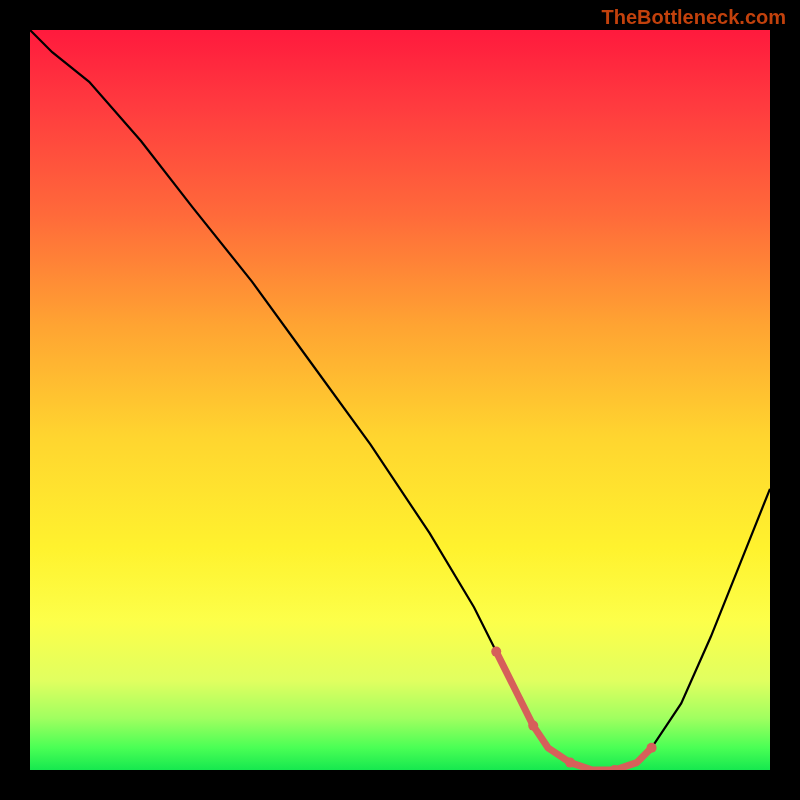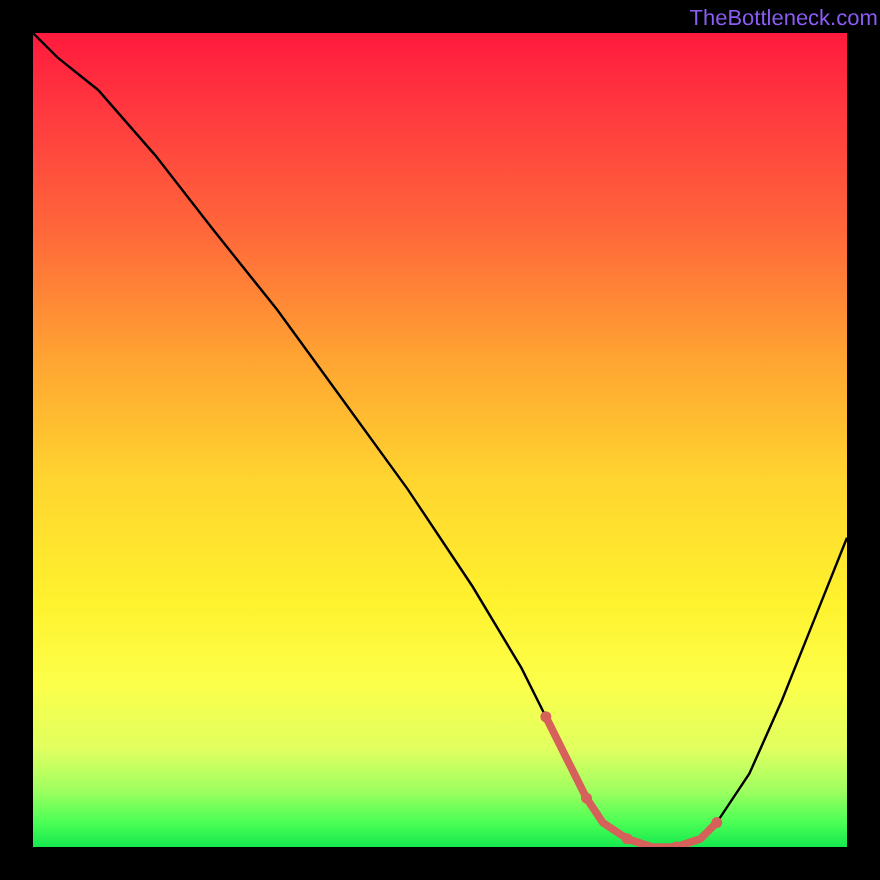--- a/index.html
+++ b/index.html
@@ -6,24 +6,24 @@
   body {
     width: 800px;
     height: 800px;
     background: #000;
     position: relative;
     font-family: Arial, sans-serif;
   }
   .watermark {
     position: absolute;
     top: 6px;
-    right: 2px;
-    color: #8b5cf6;
+    right: 14px;
+    color: #c2410c;
     font-size: 20px;
-    font-weight: 400;
+    font-weight: 700;
     z-index: 10;
   }
   .plot-area {
     position: absolute;
     left: 30px;
     top: 30px;
     width: 740px;
     height: 740px;
     overflow: hidden;
   }

